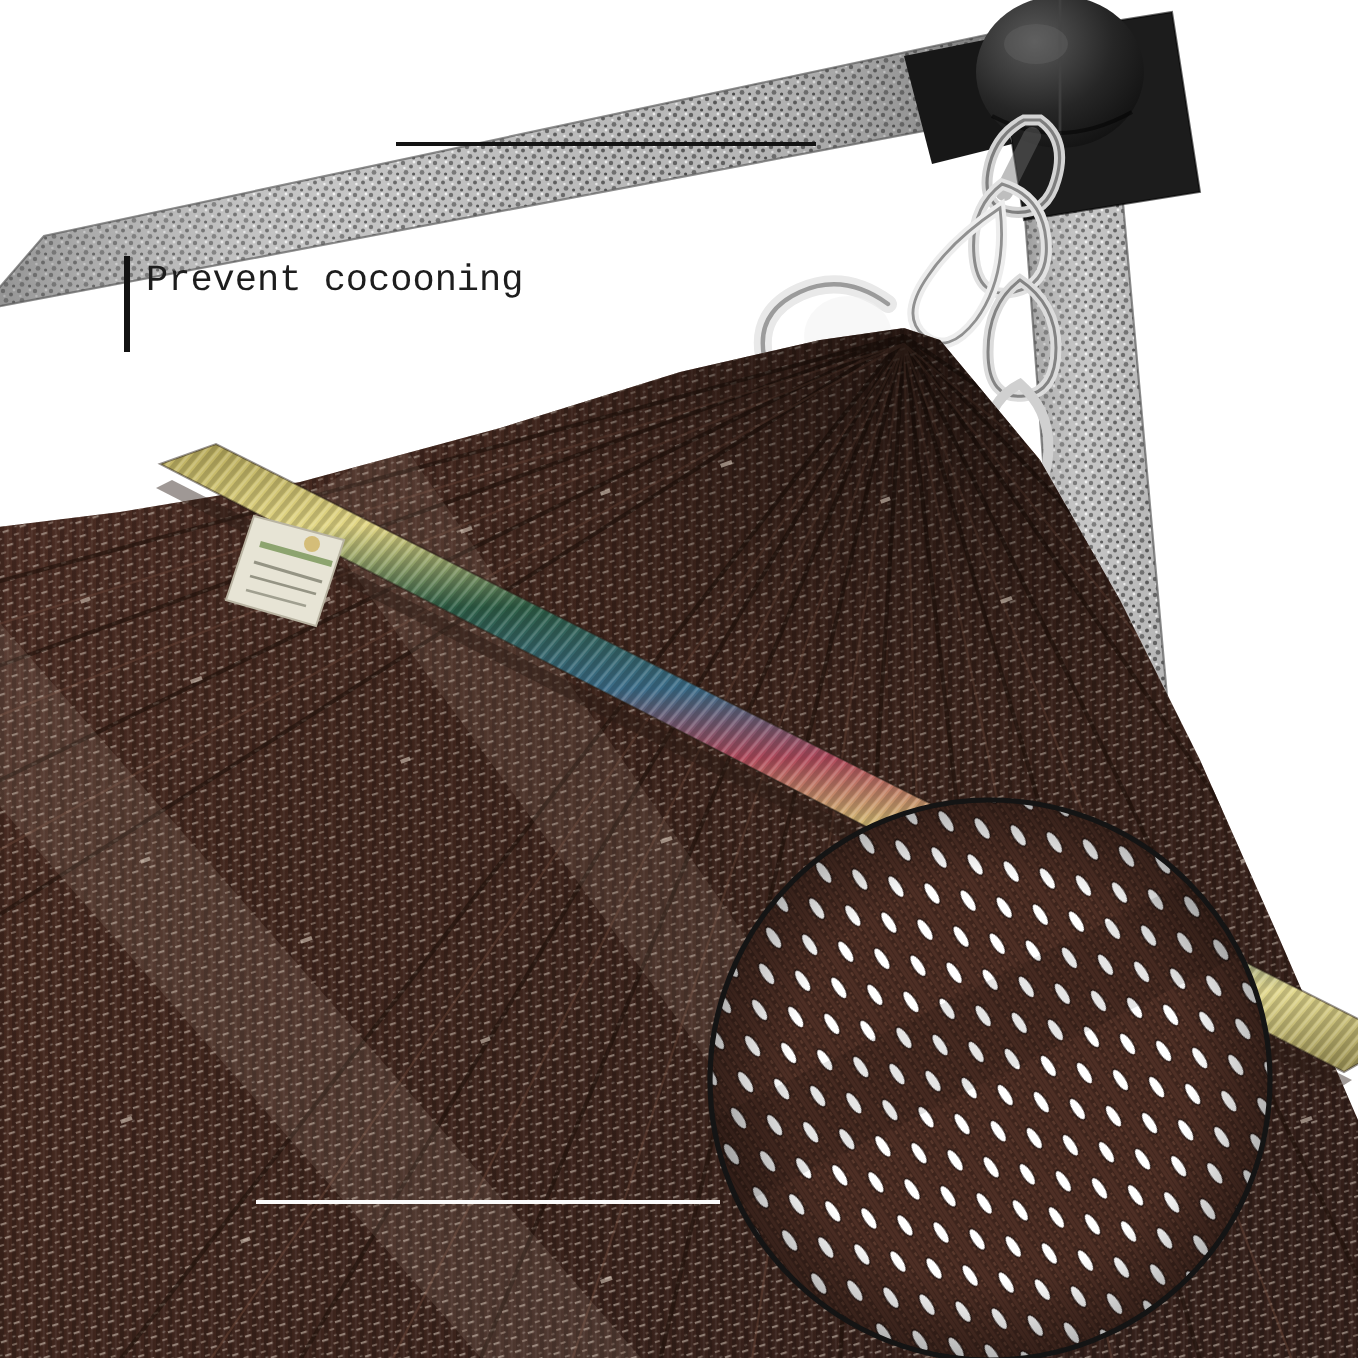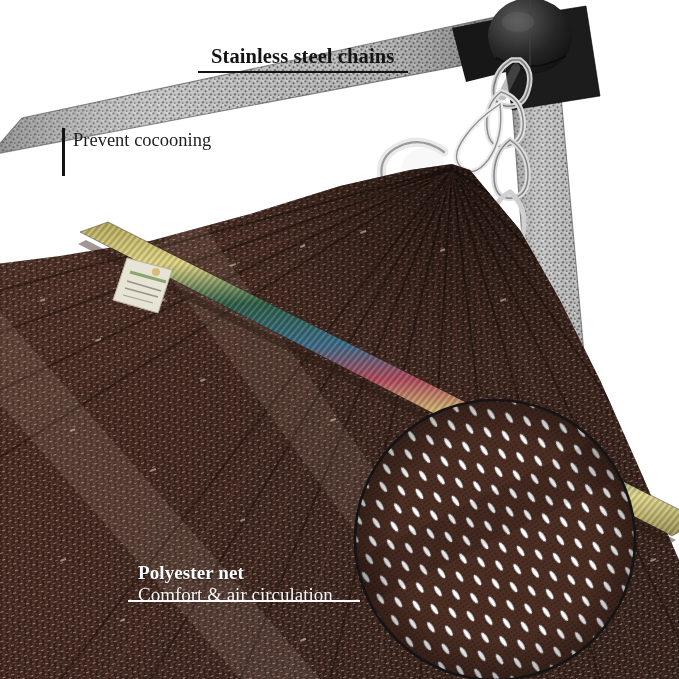--- a/index.html
+++ b/index.html
@@ -29,21 +29,21 @@
   .anno {
     position: absolute;
     white-space: nowrap;
   }
   .anno .title {
     font-family: "Liberation Serif", serif;
     font-weight: bold;
     letter-spacing: 0.1px;
   }
   .anno .sub {
-    font-family: Liberation Serif, serif;
+    font-family: Liberation Mono, monospace;
     font-weight: normal;
   }
 
   
   #anno-chains {
     left: 211px;
     top: 44px;
   }
   #anno-chains .title {
     font-size: 20.5px;
@@ -360,29 +360,22 @@
       <g clip-path="url(#clipMag)">
         <rect x="355" y="400" width="280" height="280" fill="url(#meshMag)"></rect>
         <rect x="355" y="400" width="280" height="280" fill="url(#magVig)"></rect>
 
         <path d="M 355 560 L 635 420 L 635 470 L 355 610 Z" fill="#000" opacity=".10"></path>
       </g>
       <circle cx="495" cy="540" r="140" fill="none" stroke="#141414" stroke-width="2.6"></circle>
     </g>
   </svg>
 
-  <div class="anno" id="anno-chains">
-    <div class="title">Stainless steel chains</div>
-  </div>
   <div id="rule-chains"></div>
 
   <div id="rule-spreader"></div>
   <div class="anno" id="anno-spreader">
     <div class="sub">Prevent cocooning</div>
   </div>
 
-  <div class="anno" id="anno-polyester">
-    <div class="title">Polyester net</div>
-    <div class="sub">Comfort &amp; air circulation</div>
-  </div>
   <div id="rule-polyester"></div>
 
 </div>
 
 </body></html>

